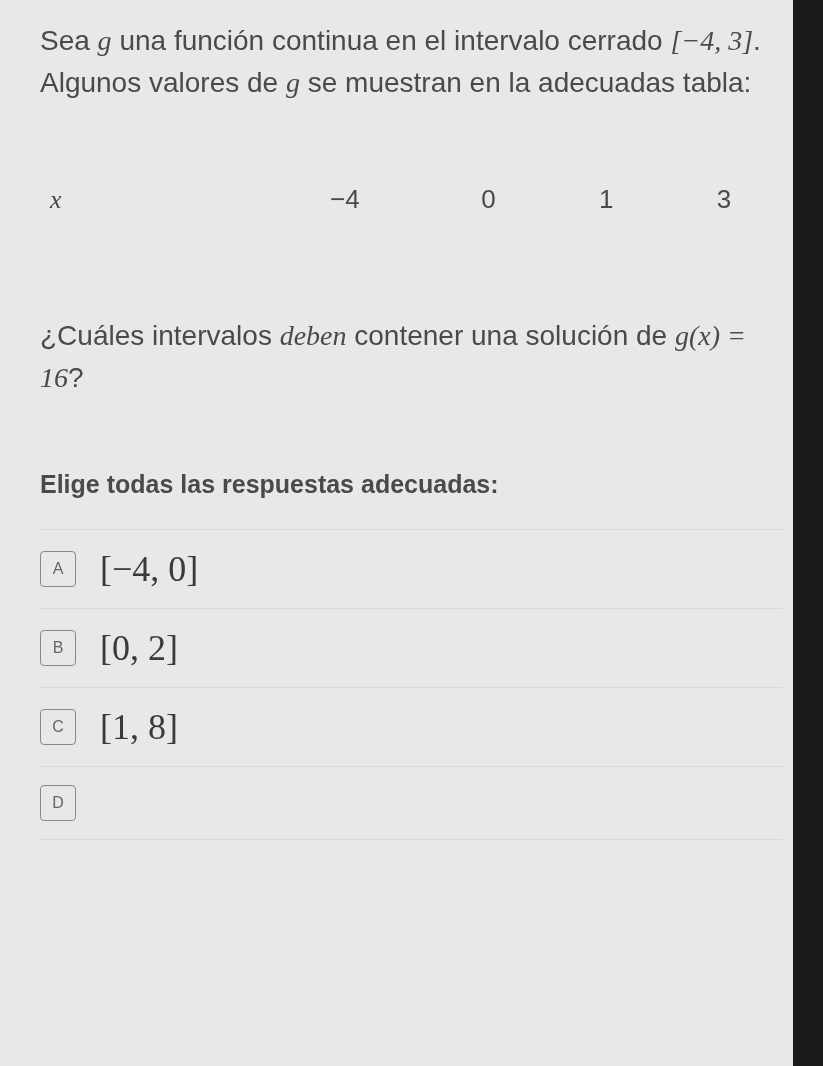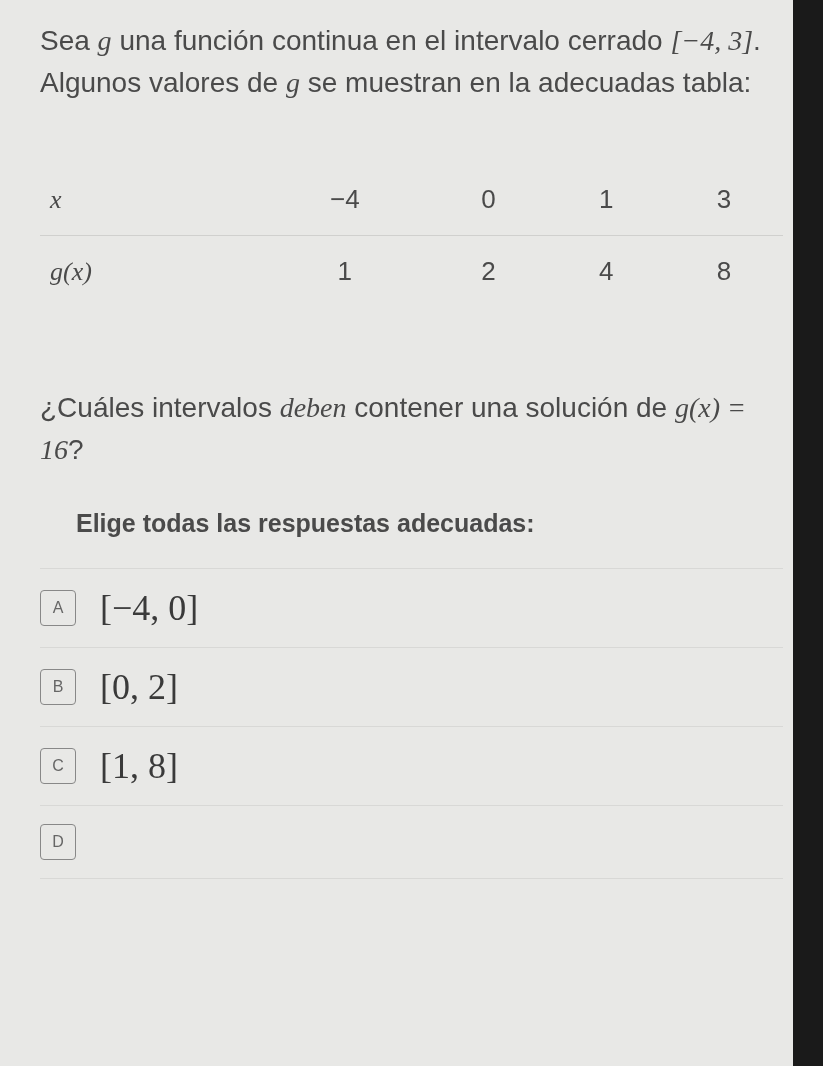--- a/index.html
+++ b/index.html
@@ -58,28 +58,27 @@
     tr {
       border-bottom: 1px solid #d0d0ce;
     }
     tr:last-child {
       border-bottom: none;
     }
     .question {
       font-size: 28px;
       line-height: 1.5;
       color: #4a4a4a;
-      margin-bottom: 38px;
+      margin-bottom: 71px;
     }
     .instruction {
       font-size: 25px;
       font-weight: 600;
       color: #4a4a4a;
       margin-bottom: 30px;
-      margin-left: 36px;
     }
     .option {
       display: flex;
       align-items: center;
       padding: 18px 0;
       border-top: 1px solid #d8d8d6;
     }
     .option:last-child {
       border-bottom: 1px solid #d8d8d6;
     }
@@ -117,27 +116,20 @@
 
 <table>
   <tbody>
       <tr>
     <td>x</td>
     <td>−4</td>
     <td>0</td>
     <td>1</td>
     <td>3</td>
   </tr>
-  <tr>
-    <td>g(x)</td>
-    <td>1</td>
-    <td>2</td>
-    <td>4</td>
-    <td>8</td>
-  </tr>
 </tbody>
   </table>
 
 <div class="question">
   <span>¿Cuáles intervalos </span><span class="italic">deben</span><span> contener una solución de </span><span class="math italic">g(x) = 16</span><span>?</span>
 </div>
 
 <div class="instruction">Elige todas las respuestas adecuadas:</div>
 
 <div class="option">

